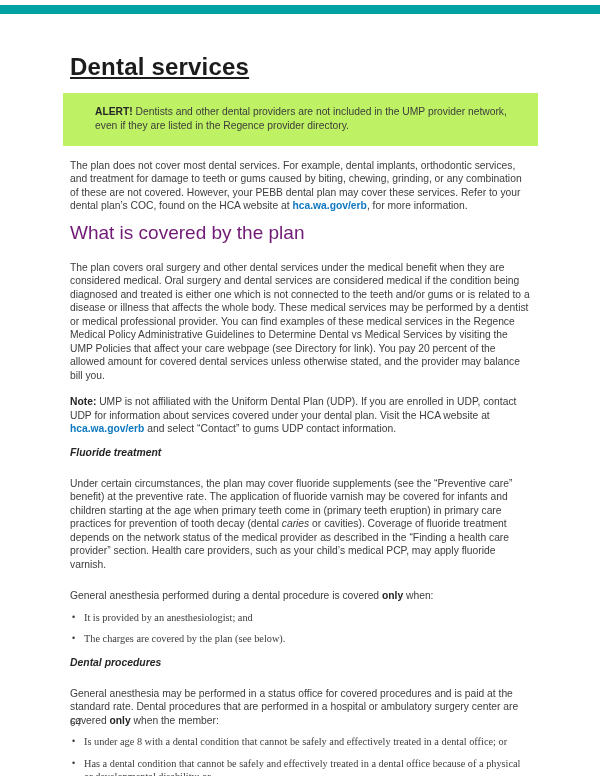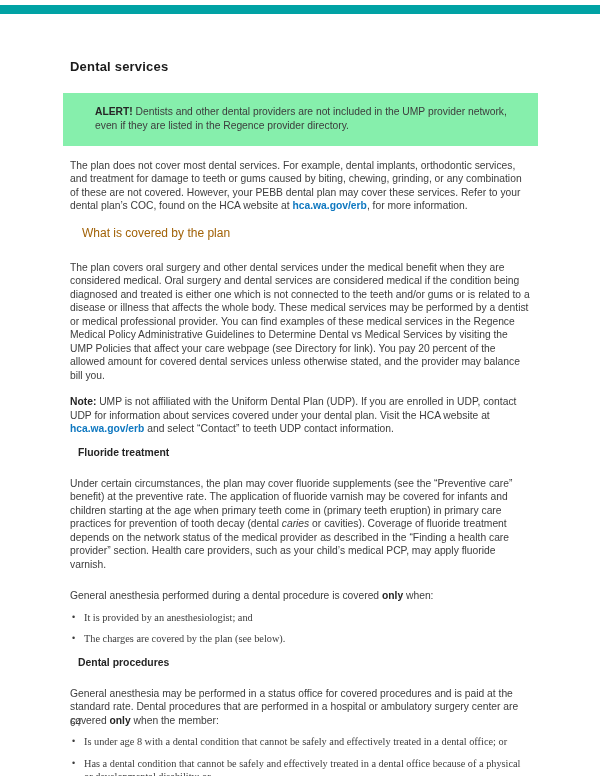--- a/index.html
+++ b/index.html
@@ -4,34 +4,34 @@
 <style>
   html,body{margin:0;padding:0;}
   body{
     width:600px;height:776px;background:#ffffff;position:relative;overflow:hidden;
     font-family:"Liberation Sans",sans-serif;color:#3c3c3c;
     -webkit-font-smoothing:antialiased;
   }
   .top-bar{position:absolute;top:5px;left:0;width:600px;height:9px;background:#00a2a4;}
   .content{position:absolute;left:70px;top:0;width:461px;}
   h1.page-title{
-    margin:55px 0 0 0;font-size:13px;line-height:24px;font-weight:bold;color:#1c1c1c;letter-spacing:.2px;
+    margin:55px 0 0 0;font-size:24px;line-height:24px;font-weight:bold;color:#1c1c1c;letter-spacing:.2px;text-decoration:underline;
   }
   .alert-box{
-    margin:14px 0 0 -7px;width:475px;box-sizing:border-box;background:#86efac;
+    margin:14px 0 0 -7px;width:475px;box-sizing:border-box;background:#bef264;
     padding:12px 28px 13px 32px;
   }
   .alert-box p{margin:0;font-size:10.3px;line-height:13.8px;color:#3c3c3c;}
   p.body{margin:13px 0 0 0;font-size:10.3px;line-height:13.5px;}
   p.tight{margin-top:18px;}
   h2.section{
-    margin:10px 0 2px 12px;font-size:12px;line-height:20px;font-weight:normal;color:#a16207;
+    margin:10px 0 2px 0;font-size:19px;line-height:20px;font-weight:normal;color:#701a75;
   }
   h3.sub{
-    margin:10px 0 0 8px;font-size:10.4px;line-height:13px;font-weight:bold;color:#252525;
+    margin:10px 0 0 0;font-size:10.4px;line-height:13px;font-weight:bold;color:#252525;font-style:italic;
   }
   b,strong{color:#252525;}
   .link{color:#0f78c0;font-weight:bold;text-decoration:none;cursor:pointer;}
   .bullet{display:flex;margin:8px 0 0 2px;font-size:10.3px;line-height:13.5px;}
   .b-dot{width:12px;flex:0 0 12px;color:#3c3c3c;font-size:9px;line-height:13.5px;}
   .b-text{flex:1;font-family:Liberation Serif, serif;}
   .footer{
     position:absolute;top:717px;left:70px;width:461px;display:flex;justify-content:space-between;
     font-size:10px;font-style:italic;color:#454545;
   }
@@ -49,21 +49,21 @@
   <div class="alert-box">
     <p><strong>ALERT!</strong><span> Dentists and other dental providers are not included in the UMP provider network, even if they are listed in the Regence provider directory.</span></p>
   </div>
 
   <p class="body"><span>The plan does not cover most dental services. For example, dental implants, orthodontic services, and treatment for damage to teeth or gums caused by biting, chewing, grinding, or any combination of these are not covered. However, your PEBB dental plan may cover these services. Refer to your dental plan’s COC, found on the HCA website at </span><a class="link">hca.wa.gov/erb</a><span>, for more information.</span></p>
 
   <h2 class="section">What is covered by the plan</h2>
 
   <p class="body tight">The plan covers oral surgery and other dental services under the medical benefit when they are considered medical. Oral surgery and dental services are considered medical if the condition being diagnosed and treated is either one which is not connected to the teeth and/or gums or is related to a disease or illness that affects the whole body. These medical services may be performed by a dentist or medical professional provider. You can find examples of these medical services in the Regence Medical Policy Administrative Guidelines to Determine Dental vs Medical Services by visiting the UMP Policies that affect your care webpage (see Directory for link). You pay 20 percent of the allowed amount for covered dental services unless otherwise stated, and the provider may balance bill you.</p>
 
-  <p class="body"><strong>Note:</strong><span> UMP is not affiliated with the Uniform Dental Plan (UDP). If you are enrolled in UDP, contact UDP for information about services covered under your dental plan. Visit the HCA website at </span><a class="link">hca.wa.gov/erb</a><span> and select “Contact” to teeth UDP contact information.</span></p>
+  <p class="body"><strong>Note:</strong><span> UMP is not affiliated with the Uniform Dental Plan (UDP). If you are enrolled in UDP, contact UDP for information about services covered under your dental plan. Visit the HCA website at </span><a class="link">hca.wa.gov/erb</a><span> and select “Contact” to gums UDP contact information.</span></p>
 
   <h3 class="sub">Fluoride treatment</h3>
   <p class="body tight"><span>Under certain circumstances, the plan may cover fluoride supplements (see the “Preventive care” benefit) at the preventive rate. The application of fluoride varnish may be covered for infants and children starting at the age when primary teeth come in (primary teeth eruption) in primary care practices for prevention of tooth decay (dental </span><em class="it">caries</em><span> or cavities). Coverage of fluoride treatment depends on the network status of the medical provider as described in the “Finding a health care provider” section. Health care providers, such as your child’s medical PCP, may apply fluoride varnish.</span></p>
 
   <p class="body tight"><span>General anesthesia performed during a dental procedure is covered </span><strong>only</strong><span> when:</span></p>
 
   <div class="bullet">
     <span class="b-dot">•</span>
     <span class="b-text">It is provided by an anesthesiologist; and</span>
   </div>

